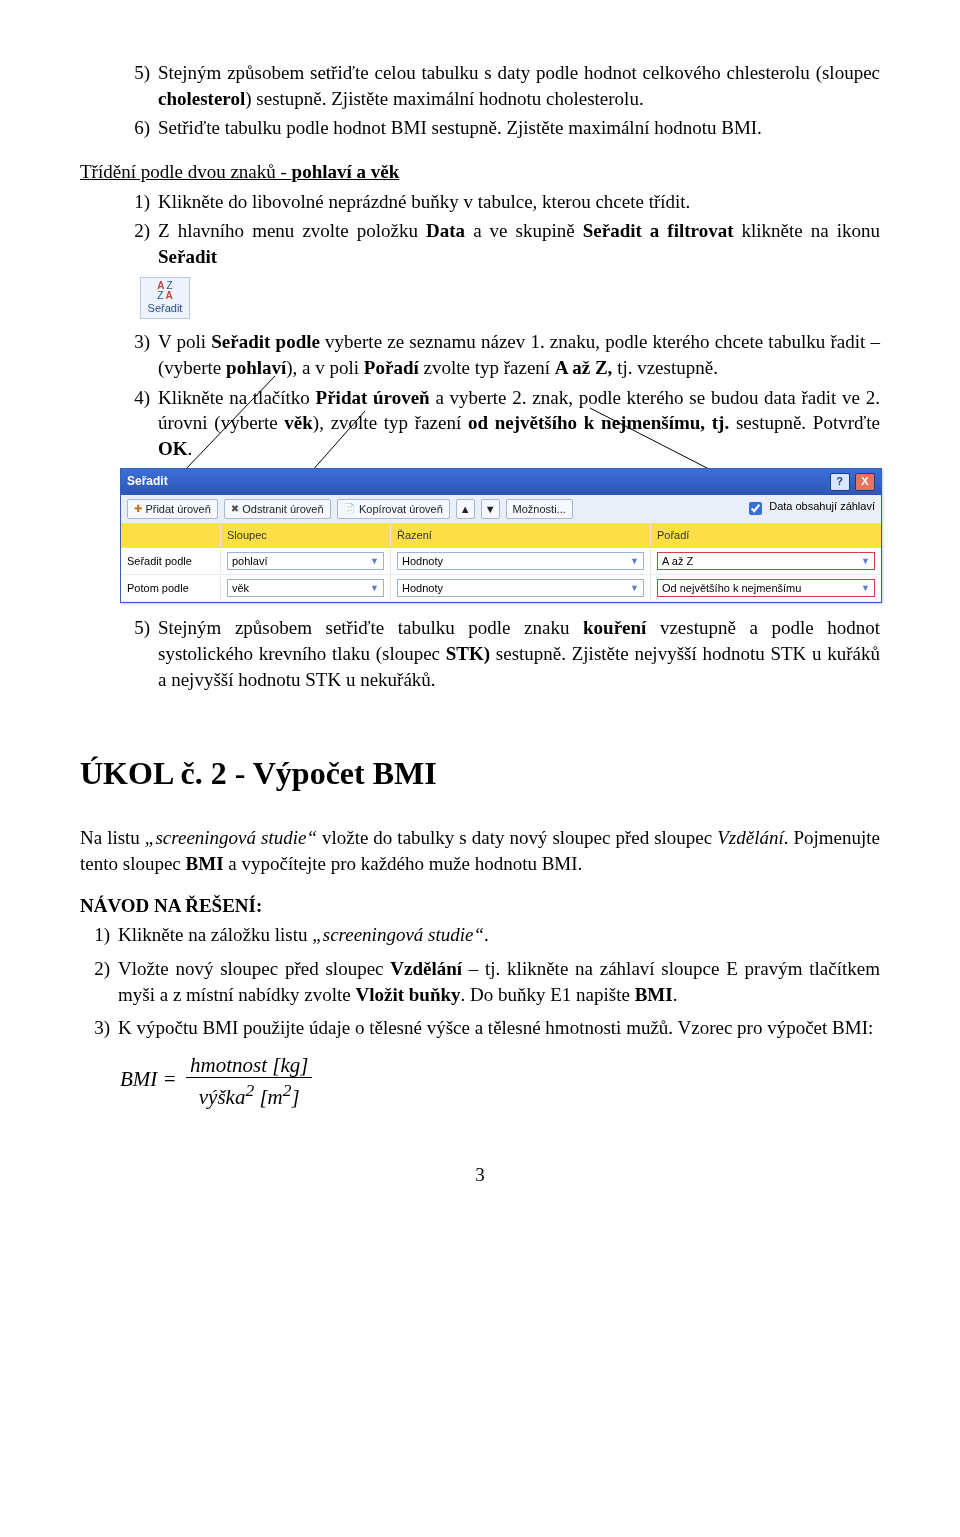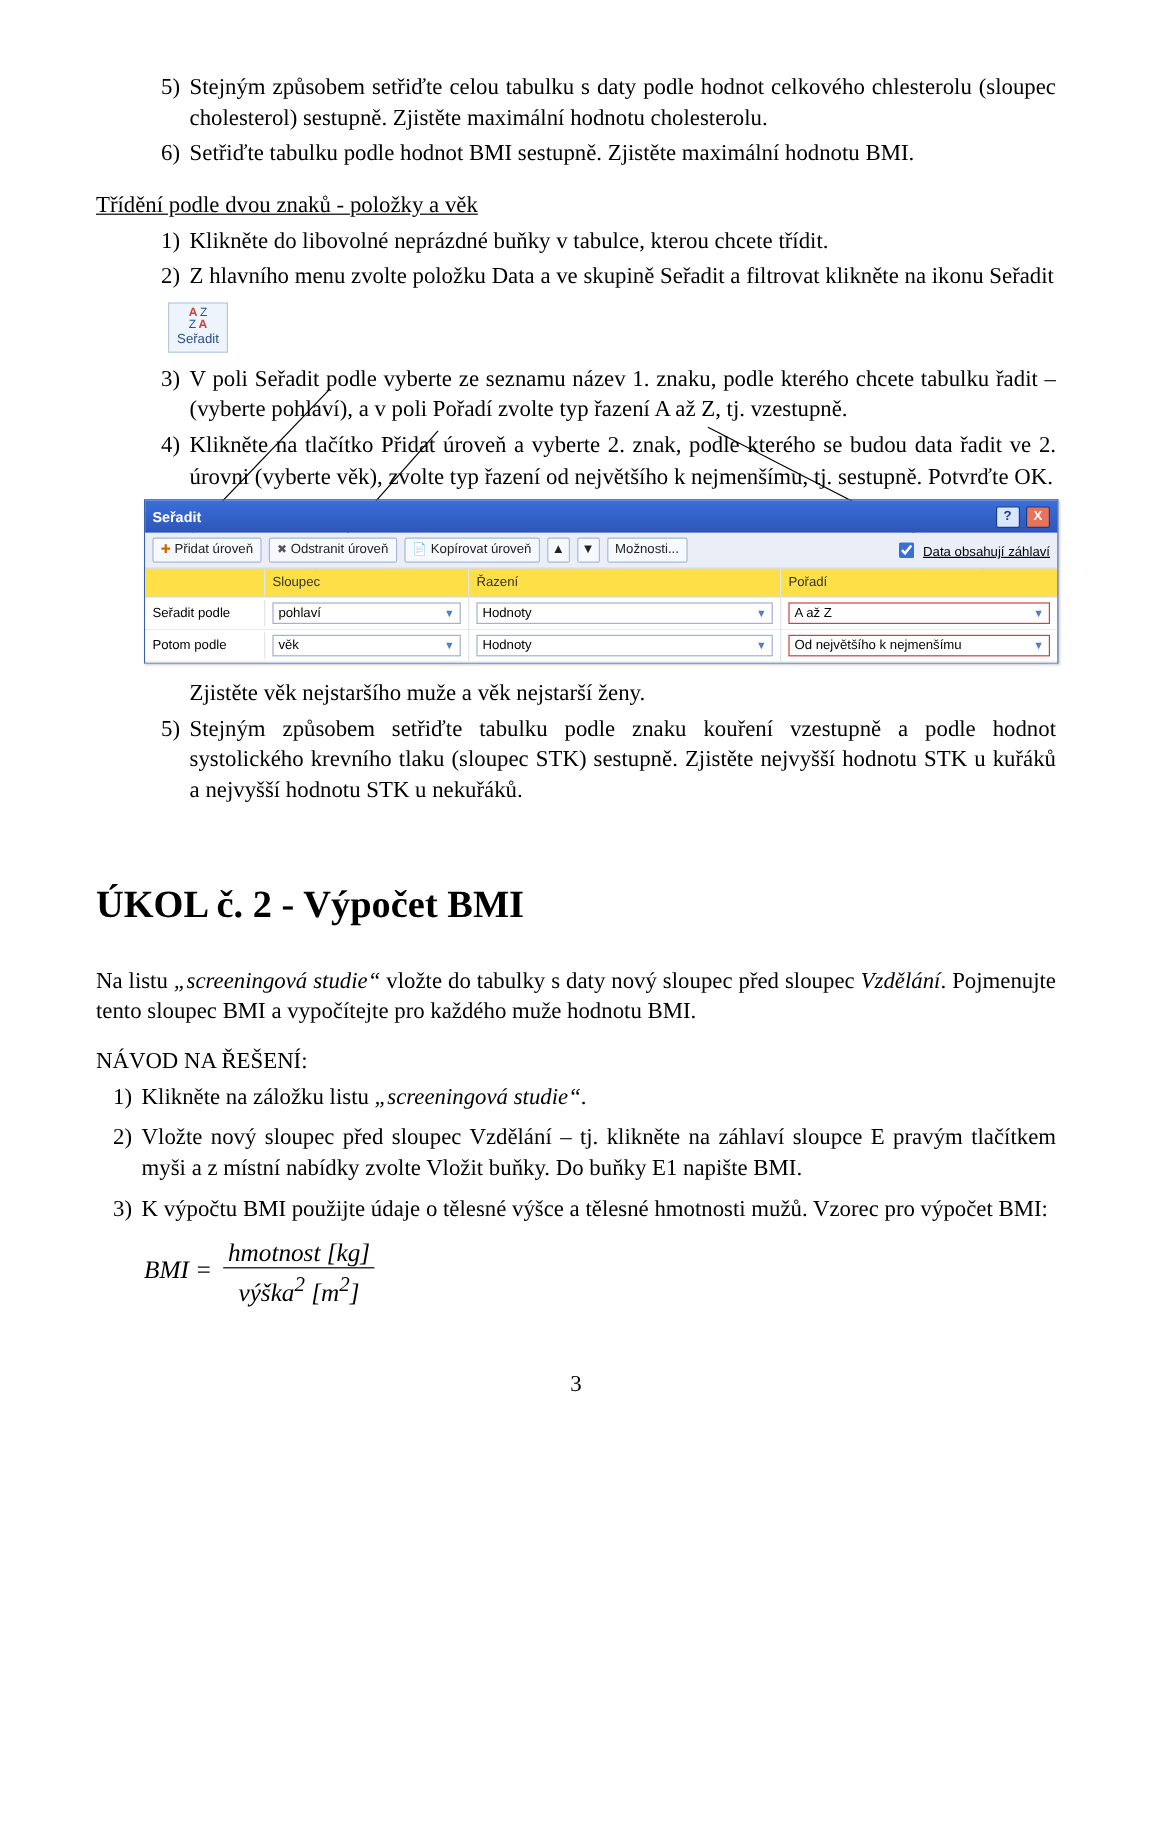--- a/index.html
+++ b/index.html
@@ -12,21 +12,21 @@
     padding: 60px 80px 40px 80px;
     width: 960px;
     box-sizing: border-box;
   }
   .para { text-align: justify; margin: 0 0 4px 0; }
   .indent-block { margin-left: 40px; }
   .list-item { display: flex; margin-bottom: 4px; }
   .list-num { width: 30px; flex-shrink: 0; text-align: right; padding-right: 8px; }
   .list-txt { flex: 1; text-align: justify; }
   .underline { text-decoration: underline; }
-  .bold { font-weight: normal; }
+  .bold { font-weight: bold; }
   .italic { font-style: italic; }
 
   
   .sort-icon {
     display: inline-block;
     border: 1px solid #b8c8e0;
     background: #eef4fc;
     padding: 3px 4px 2px 4px;
     margin-left: 60px;
     margin-top: 4px;
@@ -73,21 +73,21 @@
   }
   .tbtn {
     border:1px solid #aab8d4; background:#f6f9ff; padding:2px 6px;
     border-radius:2px; display:flex; align-items:center; gap:3px;
     font-size:11px; color:#222;
   }
   .tbtn .ic { font-size:10px; color:#cc6a00; }
   .tbtn .ic.x { color:#555; }
   .tbtn .ic.c { color:#6a9a00; }
   .chk {
-    margin-left:auto; display:flex; align-items:flex-end; gap:4px; font-size:11px;text-decoration:underline;
+    margin-left:auto; display:flex; align-items:flex-start; gap:4px; font-size:11px;
   }
   .chk input { accent-color:#3a6fd8; }
   .grid-head, .grid-row {
     display:flex; background:#fff;
   }
   .grid-head { background:#fde047; border-bottom:1px solid #cfd7e6; font-size:11px; color:#333; }
   .cell { padding:4px 6px; border-right:1px solid #e0e6f0; box-sizing:border-box; }
   .c-label { width:100px; }
   .c-col   { width:170px; }
   .c-sort  { width:260px; }
@@ -124,21 +124,21 @@
   </div>
   <div class="list-item">
     <div class="list-num">6)</div>
     <div class="list-txt">
       Setřiďte tabulku podle hodnot BMI sestupně. Zjistěte maximální hodnotu BMI.
     </div>
   </div>
 </div>
 
 <p class="para underline" style="margin-top:18px;">
-  Třídění podle dvou znaků - <span class="bold">položky a věk</span>
+  Třídění podle dvou znaků - <span class="bold">pohlaví a věk</span>
 </p>
 
 <div class="indent-block">
   <div class="list-item">
     <div class="list-num">1)</div>
     <div class="list-txt">Klikněte do libovolné neprázdné buňky v tabulce, kterou chcete třídit.</div>
   </div>
   <div class="list-item">
     <div class="list-num">2)</div>
     <div class="list-txt">
@@ -265,21 +265,20 @@
       <div class="dd red">
         <span>Od největšího k nejmenšímu</span>
         <span class="arr">▼</span>
       </div>
     </div>
   </div>
 </div>
 
 
 <div class="indent-block">
-  <p class="para" style="margin-left:38px;">Zjistěte věk nejstaršího muže a věk nejstarší ženy.</p>
   <div class="list-item">
     <div class="list-num">5)</div>
     <div class="list-txt">
       Stejným způsobem setřiďte tabulku podle znaku <span class="bold">kouření</span> vzestupně a podle hodnot systolického krevního tlaku (sloupec <span class="bold">STK)</span> sestupně. Zjistěte nejvyšší hodnotu STK u kuřáků a nejvyšší hodnotu STK u nekuřáků.
     </div>
   </div>
 </div>
 
 <h2 class="task">ÚKOL č. 2 - Výpočet BMI</h2>
 

